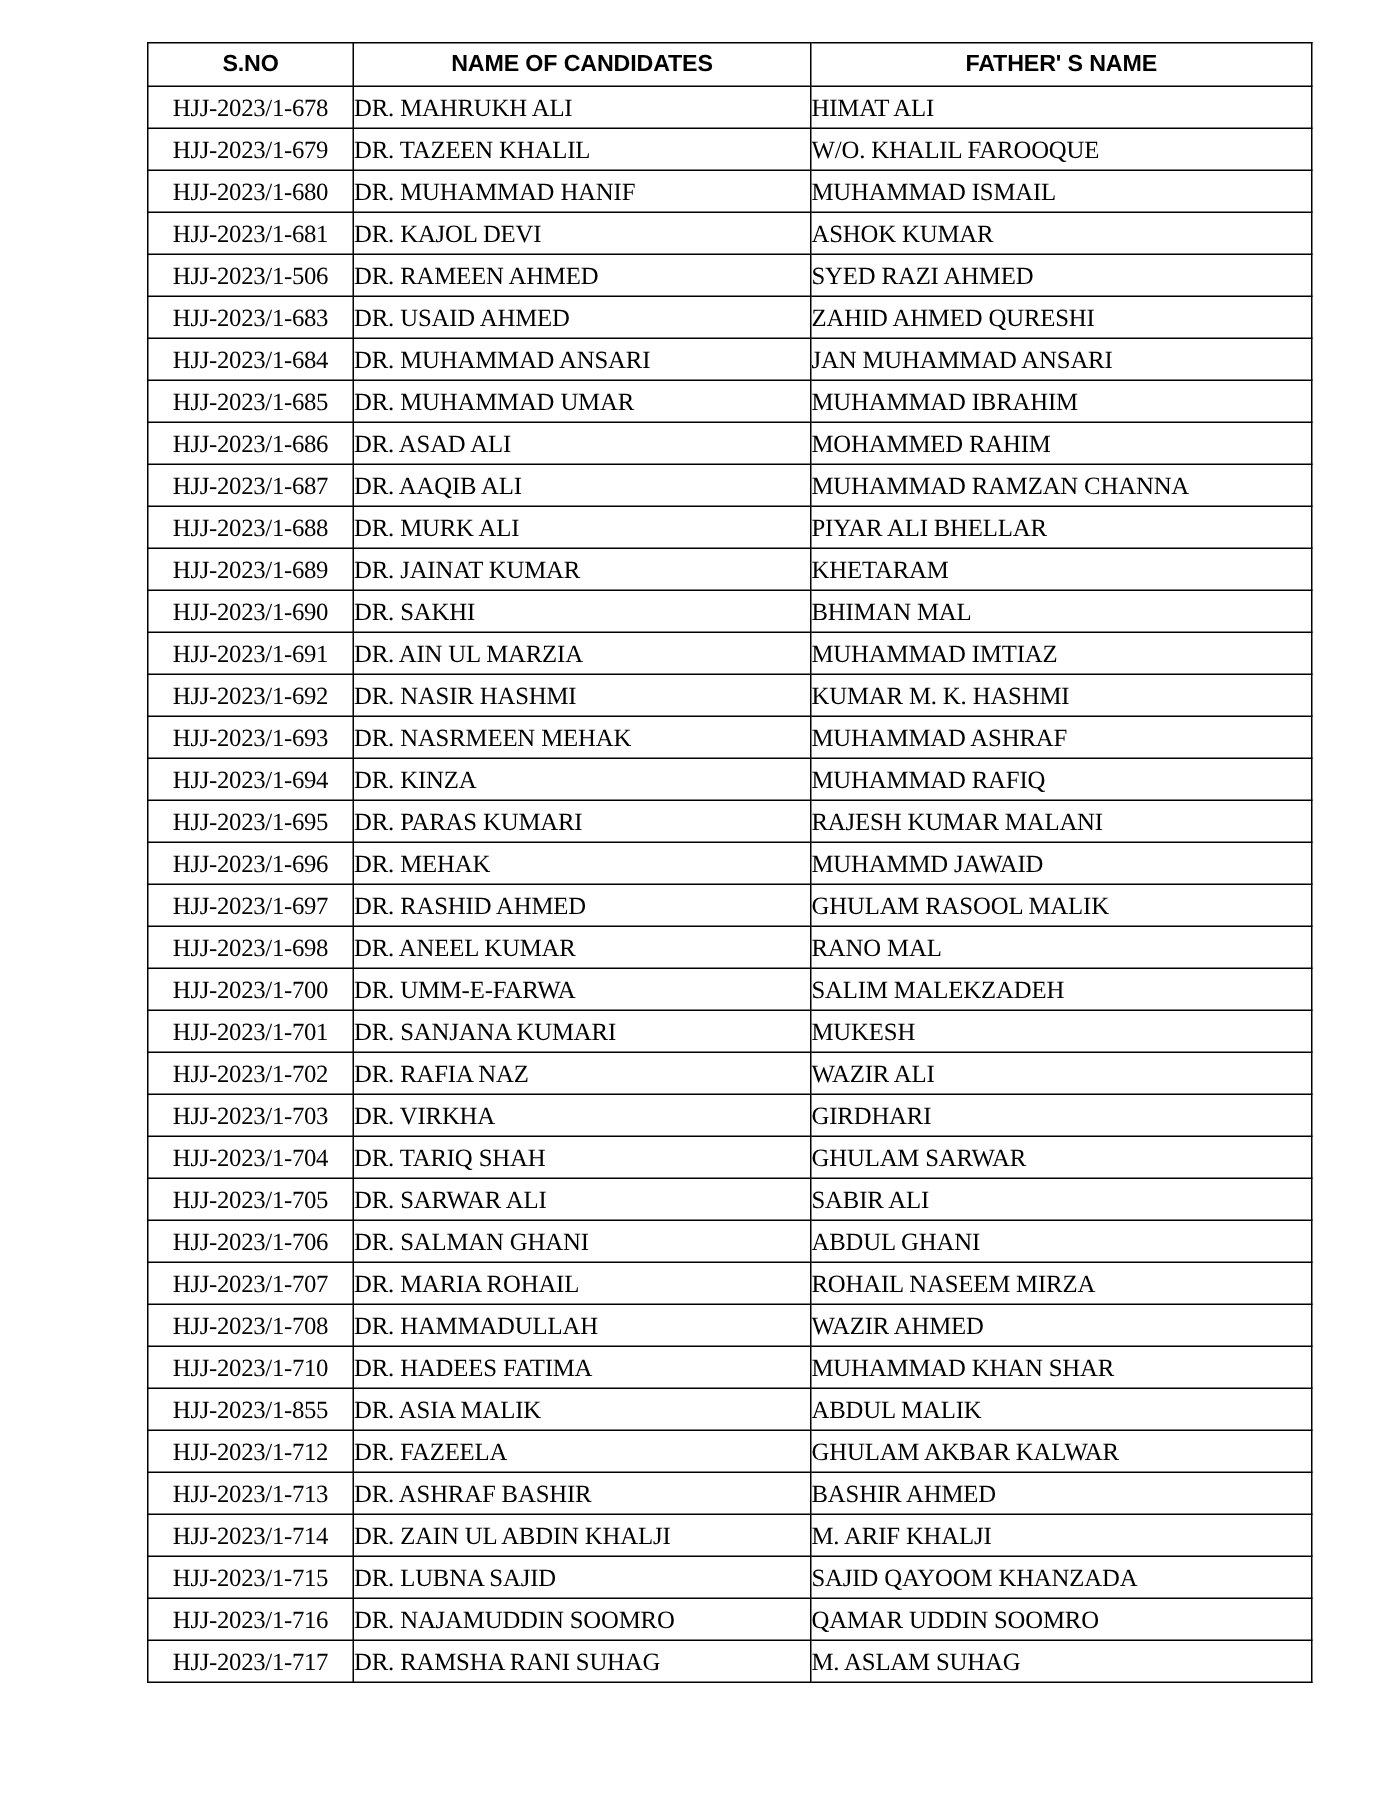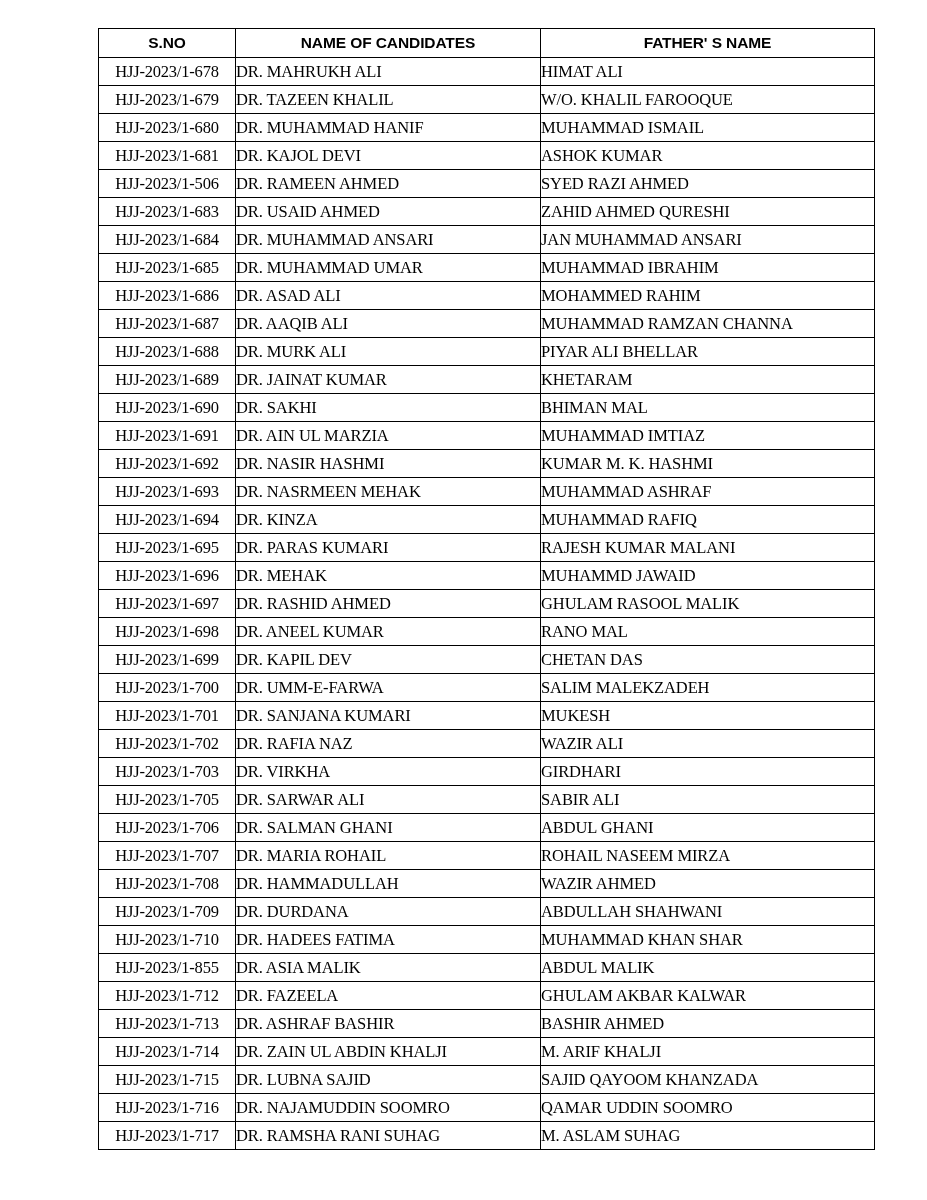--- a/index.html
+++ b/index.html
@@ -190,68 +190,63 @@
             <td class="sno">HJJ-2023/1-697</td>
             <td class="name">DR. RASHID AHMED</td>
             <td class="father">GHULAM RASOOL MALIK</td>
           </tr>
           <tr>
             <td class="sno">HJJ-2023/1-698</td>
             <td class="name">DR. ANEEL KUMAR</td>
             <td class="father">RANO MAL</td>
           </tr>
           <tr>
-            <td class="sno">HJJ-2023/1-699</td>
-            <td class="name">DR. KAPIL DEV</td>
-            <td class="father">CHETAN DAS</td>
-          </tr>
-          <tr>
             <td class="sno">HJJ-2023/1-700</td>
             <td class="name">DR. UMM-E-FARWA</td>
             <td class="father">SALIM MALEKZADEH</td>
           </tr>
           <tr>
             <td class="sno">HJJ-2023/1-701</td>
             <td class="name">DR. SANJANA KUMARI</td>
             <td class="father">MUKESH</td>
           </tr>
           <tr>
             <td class="sno">HJJ-2023/1-702</td>
             <td class="name">DR. RAFIA NAZ</td>
             <td class="father">WAZIR ALI</td>
           </tr>
           <tr>
             <td class="sno">HJJ-2023/1-703</td>
             <td class="name">DR. VIRKHA</td>
             <td class="father">GIRDHARI</td>
           </tr>
           <tr>
+            <td class="sno">HJJ-2023/1-704</td>
+            <td class="name">DR. TARIQ SHAH</td>
+            <td class="father">GHULAM SARWAR</td>
+          </tr>
+          <tr>
             <td class="sno">HJJ-2023/1-705</td>
             <td class="name">DR. SARWAR ALI</td>
             <td class="father">SABIR ALI</td>
           </tr>
           <tr>
             <td class="sno">HJJ-2023/1-706</td>
             <td class="name">DR. SALMAN GHANI</td>
             <td class="father">ABDUL GHANI</td>
           </tr>
           <tr>
             <td class="sno">HJJ-2023/1-707</td>
             <td class="name">DR. MARIA ROHAIL</td>
             <td class="father">ROHAIL NASEEM MIRZA</td>
           </tr>
           <tr>
             <td class="sno">HJJ-2023/1-708</td>
             <td class="name">DR. HAMMADULLAH</td>
             <td class="father">WAZIR AHMED</td>
-          </tr>
-          <tr>
-            <td class="sno">HJJ-2023/1-709</td>
-            <td class="name">DR. DURDANA</td>
-            <td class="father">ABDULLAH SHAHWANI</td>
           </tr>
           <tr>
             <td class="sno">HJJ-2023/1-710</td>
             <td class="name">DR. HADEES FATIMA</td>
             <td class="father">MUHAMMAD KHAN SHAR</td>
           </tr>
           <tr>
             <td class="sno">HJJ-2023/1-855</td>
             <td class="name">DR. ASIA MALIK</td>
             <td class="father">ABDUL MALIK</td>

